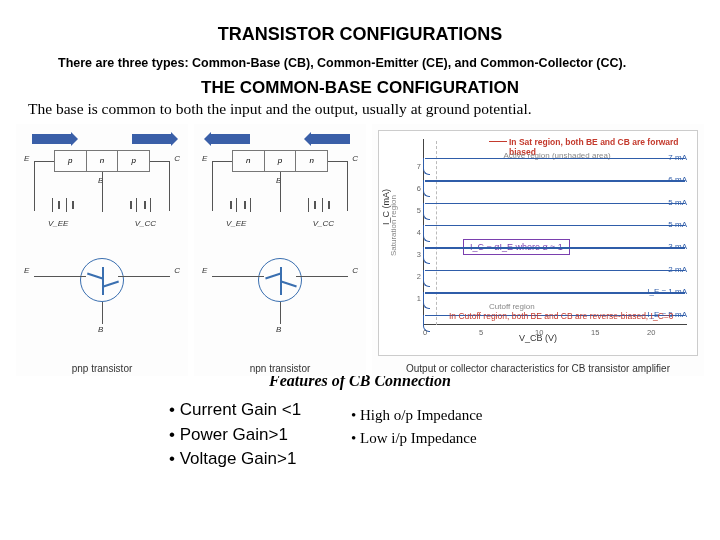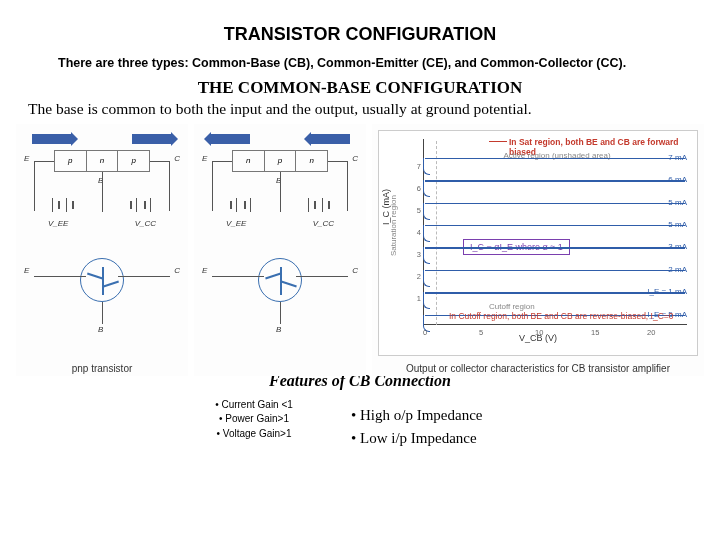--- a/index.html
+++ b/index.html
@@ -24,21 +24,20 @@
     padding: 0 58px 4px 58px;
     line-height: 1.35;
     text-indent: -18px;
     margin-left: 18px;
   }
   .subtitle {
     font-size: 17px;
     font-weight: bold;
     text-align: center;
     padding: 2px 0 2px 0;
-    font-family: Liberation Serif, serif;
   }
   .desc {
     font-size: 15.5px;
     font-family: "Times New Roman", Times, serif;
     padding: 0 28px 6px 28px;
   }
   .figrow {
     display: flex;
     gap: 6px;
     padding: 0 16px;
@@ -182,38 +181,37 @@
     margin-top: -4px;
   }
   .feat-cols {
     display: flex;
     justify-content: center;
     gap: 12px;
     padding: 8px 0 0 0;
   }
   .feat-col1 {
     font-family: Arial, sans-serif;
-    font-size: 10px;
+    font-size: 17px;
     line-height: 1.45;
     width: 170px;
-    text-align: center;
   }
   .feat-col2 {
     font-family: "Times New Roman", Times, serif;
     font-size: 15px;
     line-height: 1.55;
     width: 200px;
     padding-top: 6px;
   }
   .feat-col1 div, .feat-col2 div { white-space: nowrap; }
 </style>
 </head>
 <body>
 
-<div class="title">TRANSISTOR CONFIGURATION</div>
+<div class="title">TRANSISTOR CONFIGURATIONS</div>
 
 <div class="intro">There are three types: Common-Base (CB), Common-Emitter (CE), and Common-Collector (CC).</div>
 
 <div class="subtitle">THE COMMON-BASE CONFIGURATION</div>
 
 <div class="desc">The base is common to both the input and the output, usually at ground potential.</div>
 
 <div class="figrow">
 
   <div class="figcell left">
@@ -302,20 +300,21 @@
         <div class="sym-line" style="left:6px; top:16px; width:16px; height:1.5px; transform:rotate(-18deg);"></div>
         <div class="sym-line" style="left:22px; top:24px; width:16px; height:1.5px; transform:rotate(18deg);"></div>
       </div>
       <div class="wire" style="left:10px; top:32px; width:52px; height:1px;"></div>
       <div class="wire" style="right:10px; top:32px; width:52px; height:1px;"></div>
       <div class="wire" style="left:78px; top:58px; width:1px; height:22px;"></div>
       <span class="lbl" style="left:0; top:22px;">E</span>
       <span class="lbl" style="right:0; top:22px;">C</span>
       <span class="lbl" style="left:74px; bottom:0;">B</span>
     </div>
+    <div class="caption">npn transistor</div>
   </div>
 
   <div class="figcell right">
     <div class="graph">
       <div class="yaxis"></div>
       <div class="xaxis"></div>
       <div class="sat-line"></div>
       <div class="ylabel">I_C (mA)</div>
       <div class="xlabel">V_CB (V)</div>
       <div class="note-top">In Sat region, both BE and CB are forward biased</div>

